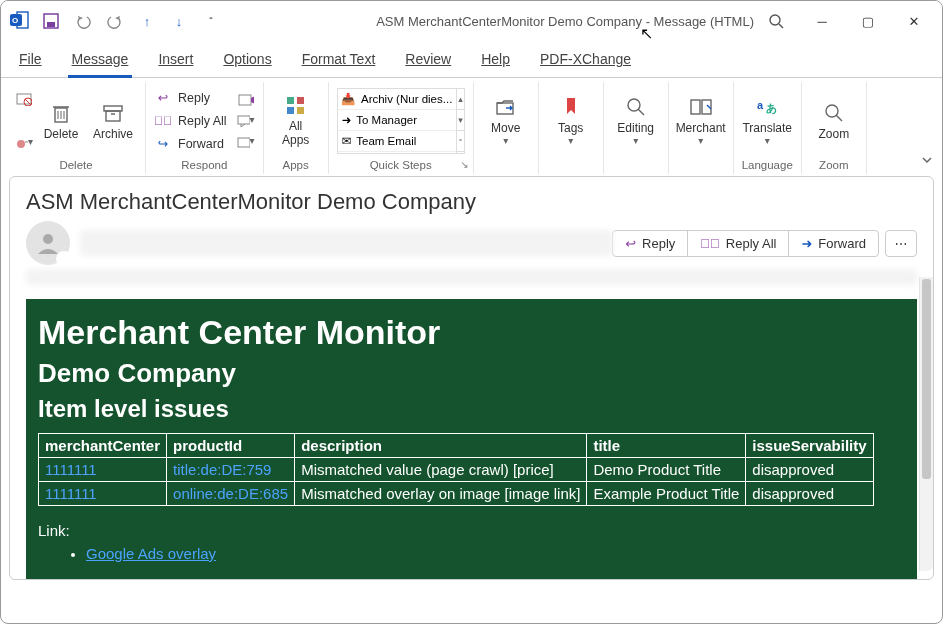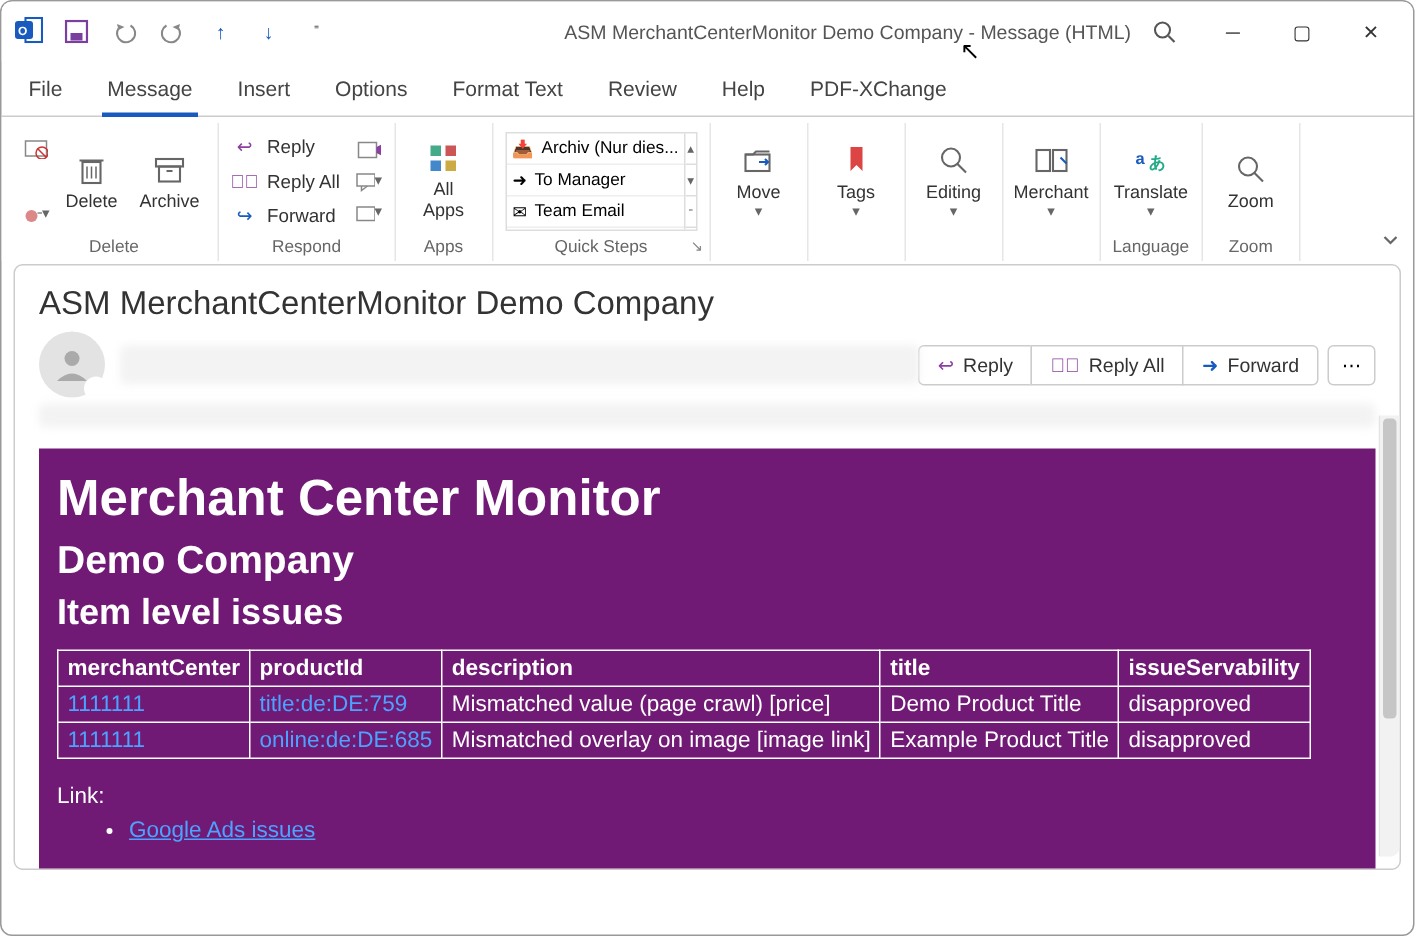--- a/index.html
+++ b/index.html
@@ -6,21 +6,21 @@
 body { font-family: "Segoe UI", Arial, sans-serif; font-size: 13px; background: #fff; width: 943px; height: 624px; overflow: hidden; border: 1px solid #999; border-radius: 8px; }
 
 .titlebar { height: 40px; display: flex; align-items: center; padding: 0 6px; background: #fff; }
 .titlebar .qat { display: flex; align-items: center; gap: 8px; }
 .titlebar .qat-icon { width: 24px; height: 24px; display: flex; align-items: center; justify-content: center; color: #555; }
 .titlebar .title { flex: 1; text-align: right; color: #555; font-size: 13px; padding-left: 20px; }
 .titlebar .winctl { display: flex; align-items: center; gap: 2px; }
 .titlebar .winctl div { width: 44px; height: 30px; display: flex; align-items: center; justify-content: center; color: #333; }
 
 .tabs { display: flex; gap: 22px; padding: 4px 14px 0 14px; border-bottom: 1px solid #ccc; font-size: 14px; }
-.tabs .tab { padding: 6px 4px 10px 4px; color: #444; position: relative; }
+.tabs .tab { padding: 6px 4px 10px 4px; color: #444; position: relative; text-decoration: underline; }
 .tabs .tab.active { font-weight: 400; }
 .tabs .tab.active::after { content: ""; position: absolute; left: 0; right: 0; bottom: -1px; height: 3px; background: #185abd; }
 
 .ribbon { display: flex; padding: 4px 6px 0 6px; background: #fff; height: 96px; position: relative; }
 .group { display: flex; flex-direction: column; align-items: center; padding: 0 8px; border-right: 1px solid #e6e6e6; }
 .group:last-child { border-right: none; }
 .group-body { flex: 1; display: flex; align-items: center; gap: 4px; }
 .group-label { font-size: 11.5px; color: #666; padding-bottom: 3px; }
 .big-btn { display: flex; flex-direction: column; align-items: center; justify-content: center; width: 48px; height: 66px; gap: 2px; font-size: 12px; color: #333; }
 .big-btn .ico { width: 28px; height: 24px; display: flex; align-items: center; justify-content: center; }
@@ -42,21 +42,21 @@
 .hdr-row { display: flex; align-items: center; }
 .avatar { width: 44px; height: 44px; border-radius: 50%; background: #e3e3e3; display: flex; align-items: center; justify-content: center; color: #888; font-size: 20px; margin-right: 10px; position: relative; }
 .avatar::after { content:""; position:absolute; right:-2px; bottom:-2px; width:12px; height:12px; border:2px solid #fff; border-radius:50%; background:#fff; }
 .blur { background: #f3f3f3; height: 26px; flex: 1; border-radius: 4px; filter: blur(3px); }
 .msg-actions { display: flex; gap: 0; margin-left: auto; }
 .msg-actions .abtn { border: 1px solid #ccc; padding: 5px 12px; display: flex; align-items: center; gap: 6px; font-size: 13px; color: #333; margin-left: -1px; background:#fff; }
 .msg-actions .abtn:first-child { border-radius: 4px 0 0 4px; }
 .msg-actions .abtn.last { border-radius: 0 4px 4px 0; }
 .msg-actions .more { border:1px solid #ccc; border-radius:4px; margin-left: 6px; width: 32px; display:flex; align-items:center; justify-content:center; }
 
-.email-body { background: #701a75; color: #fff; margin-top: 14px; padding: 10px 12px; height: 308px; overflow: hidden; }
+.email-body { background: #14532d; color: #fff; margin-top: 14px; padding: 10px 12px; height: 308px; overflow: hidden; }
 .email-body h1 { font-size: 34px; font-weight: bold; margin: 4px 0 6px 0; }
 .email-body h2 { font-size: 26px; font-weight: bold; margin: 4px 0 6px 0; }
 .email-body h3 { font-size: 24px; font-weight: bold; margin: 6px 0 10px 0; }
 .tbl { border-collapse: collapse; font-size: 15px; }
 .tbl th, .tbl td { border: 1px solid #fff; padding: 3px 6px; text-align: left; }
 .tbl .lnk { color: #4da2ff; }
 .bodylink { color: #4da2ff; text-decoration: underline; font-size: 15px; }
 .linklabel { font-size: 15px; margin-top: 16px; }
 .ul { margin: 6px 0 0 48px; }
 .scrollbar { position: absolute; right: 0; top: 100px; bottom: 8px; width: 14px; background: #f2f2f2; border-left:1px solid #e4e4e4; border-radius: 0 0 6px 0;}
@@ -407,21 +407,21 @@
         <td><span class="lnk">1111111</span></td>
         <td><span class="lnk">online:de:DE:685</span></td>
         <td>Mismatched overlay on image [image link]</td>
         <td>Example Product Title</td>
         <td>disapproved</td>
       </tr>
     </tbody>
       </table>
     <div class="linklabel">Link:</div>
     <ul class="ul">
-        <li><span class="bodylink">Google Ads issues</span></li>
+        <li><span class="bodylink">Google Ads overlay</span></li>
       </ul>
   </div>
 
   <div class="scrollbar">
       <div class="thumb"></div>
     </div>
 </div>
 
 <div class="cursor">↖</div>
 

